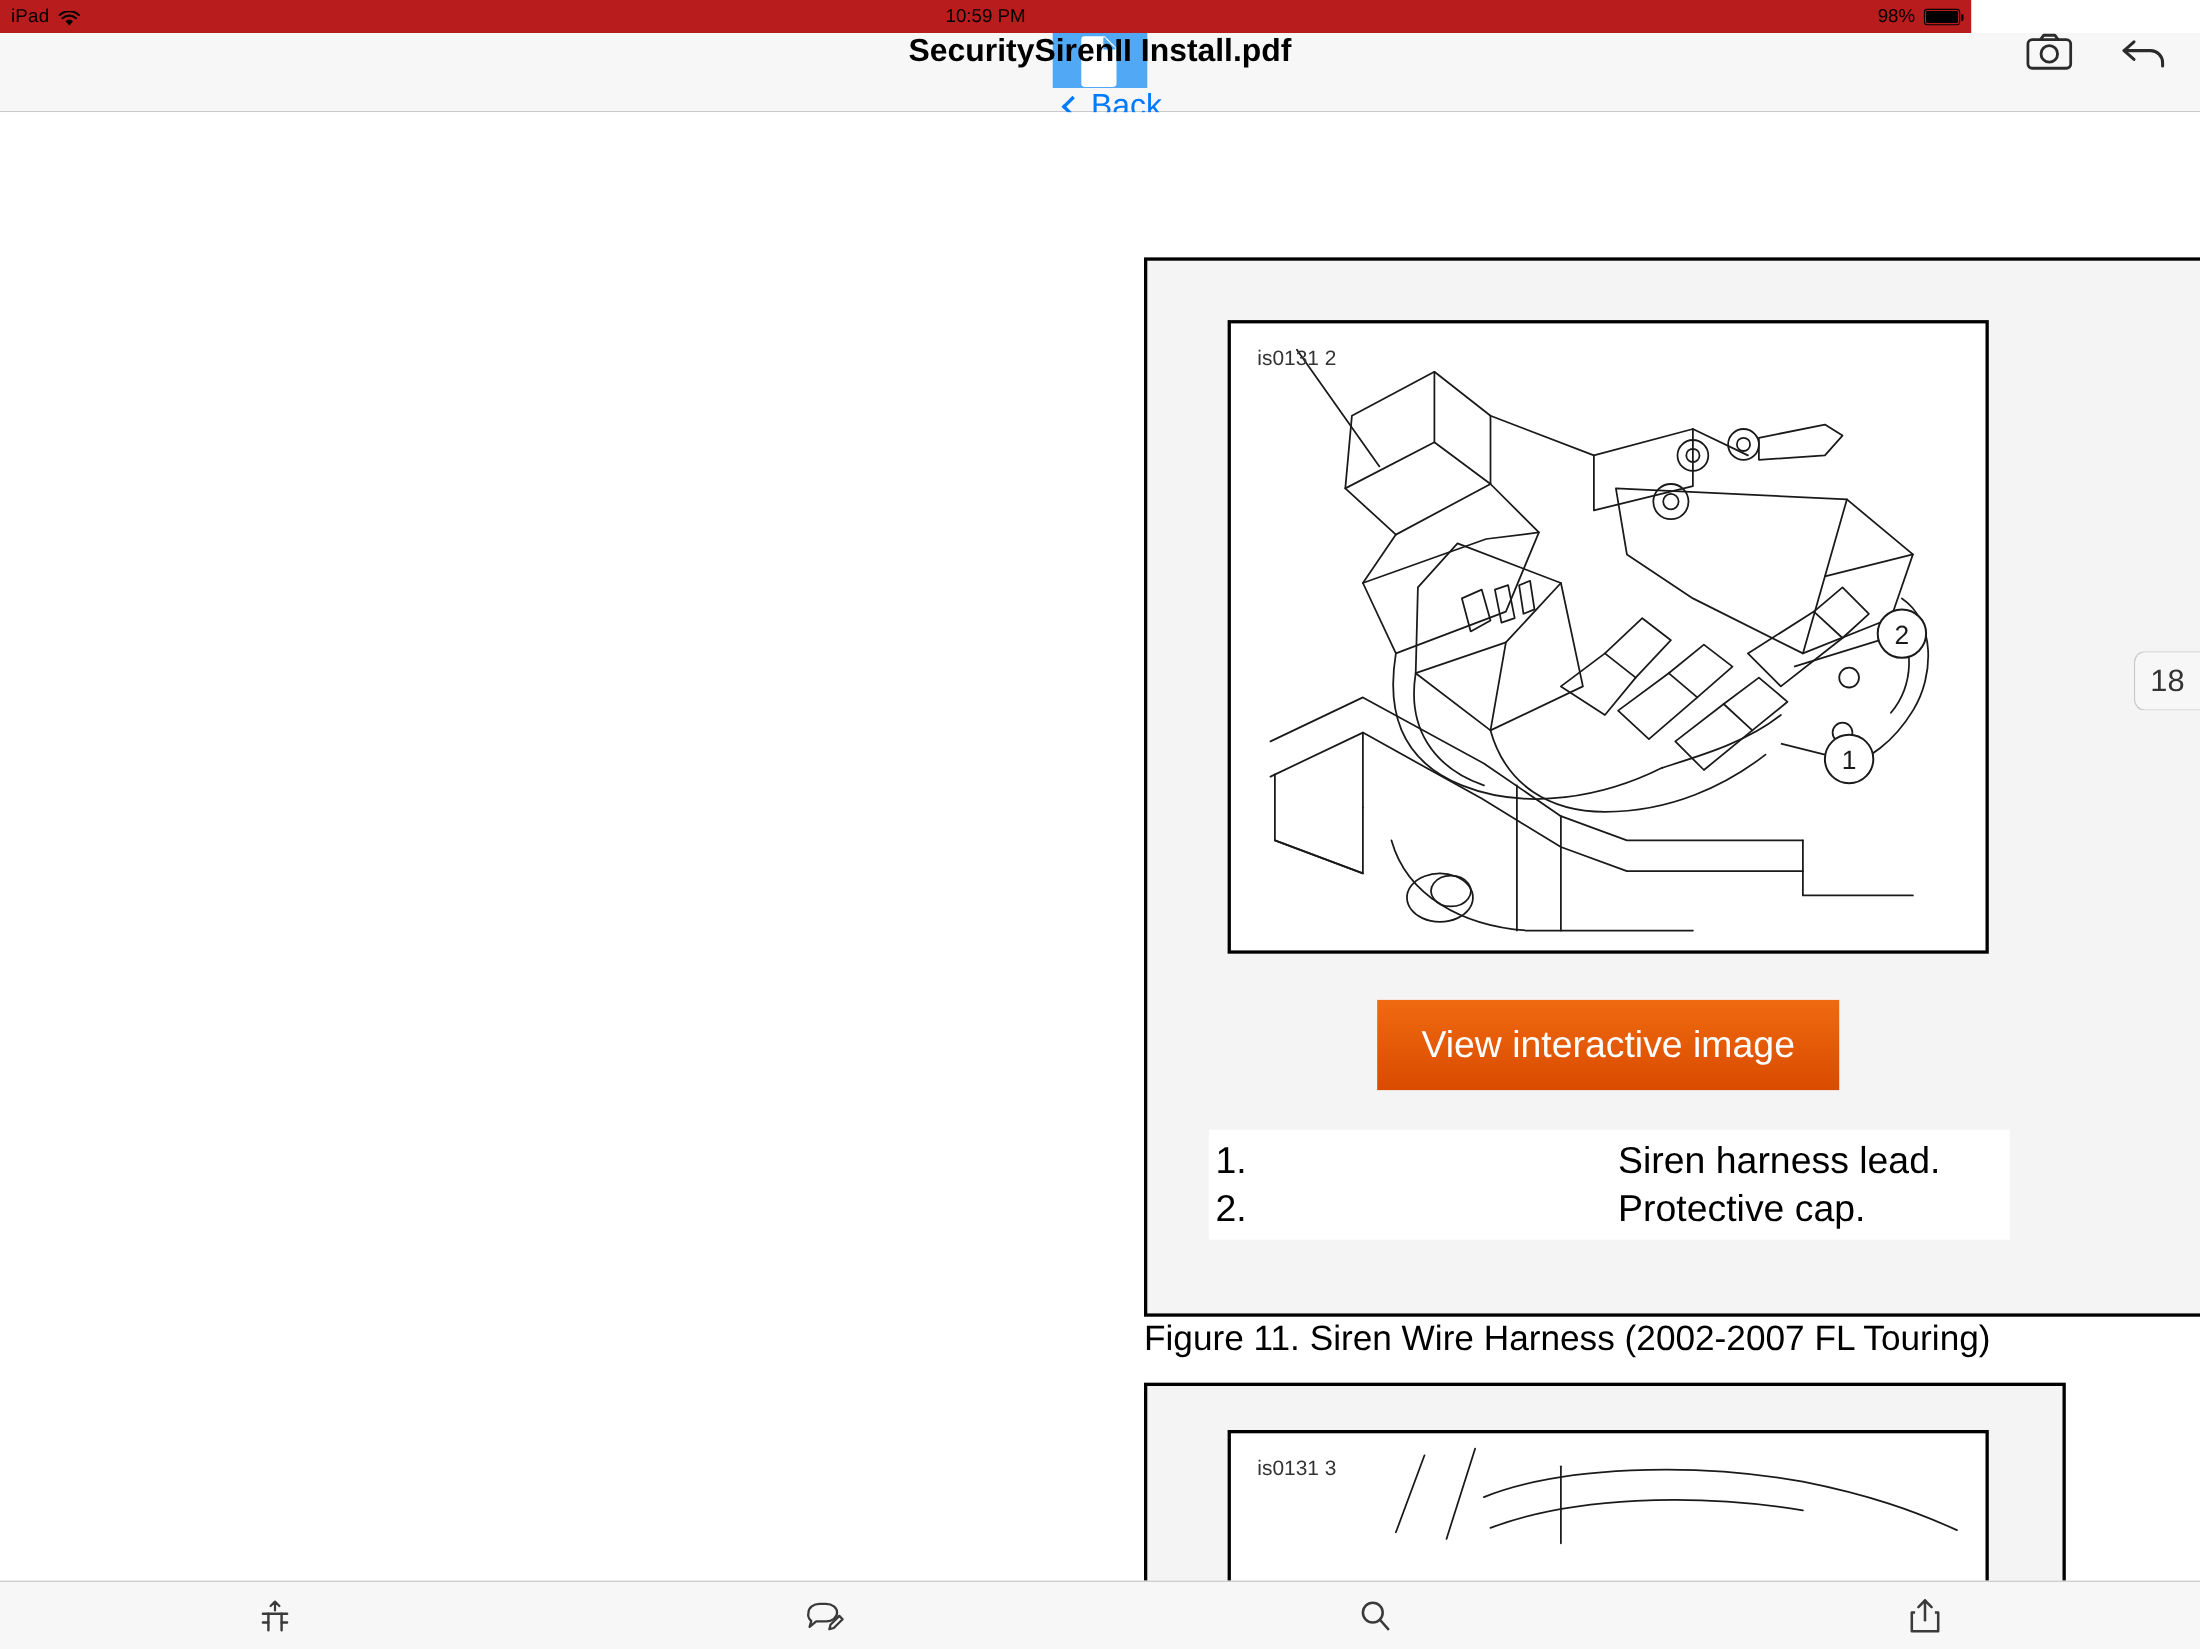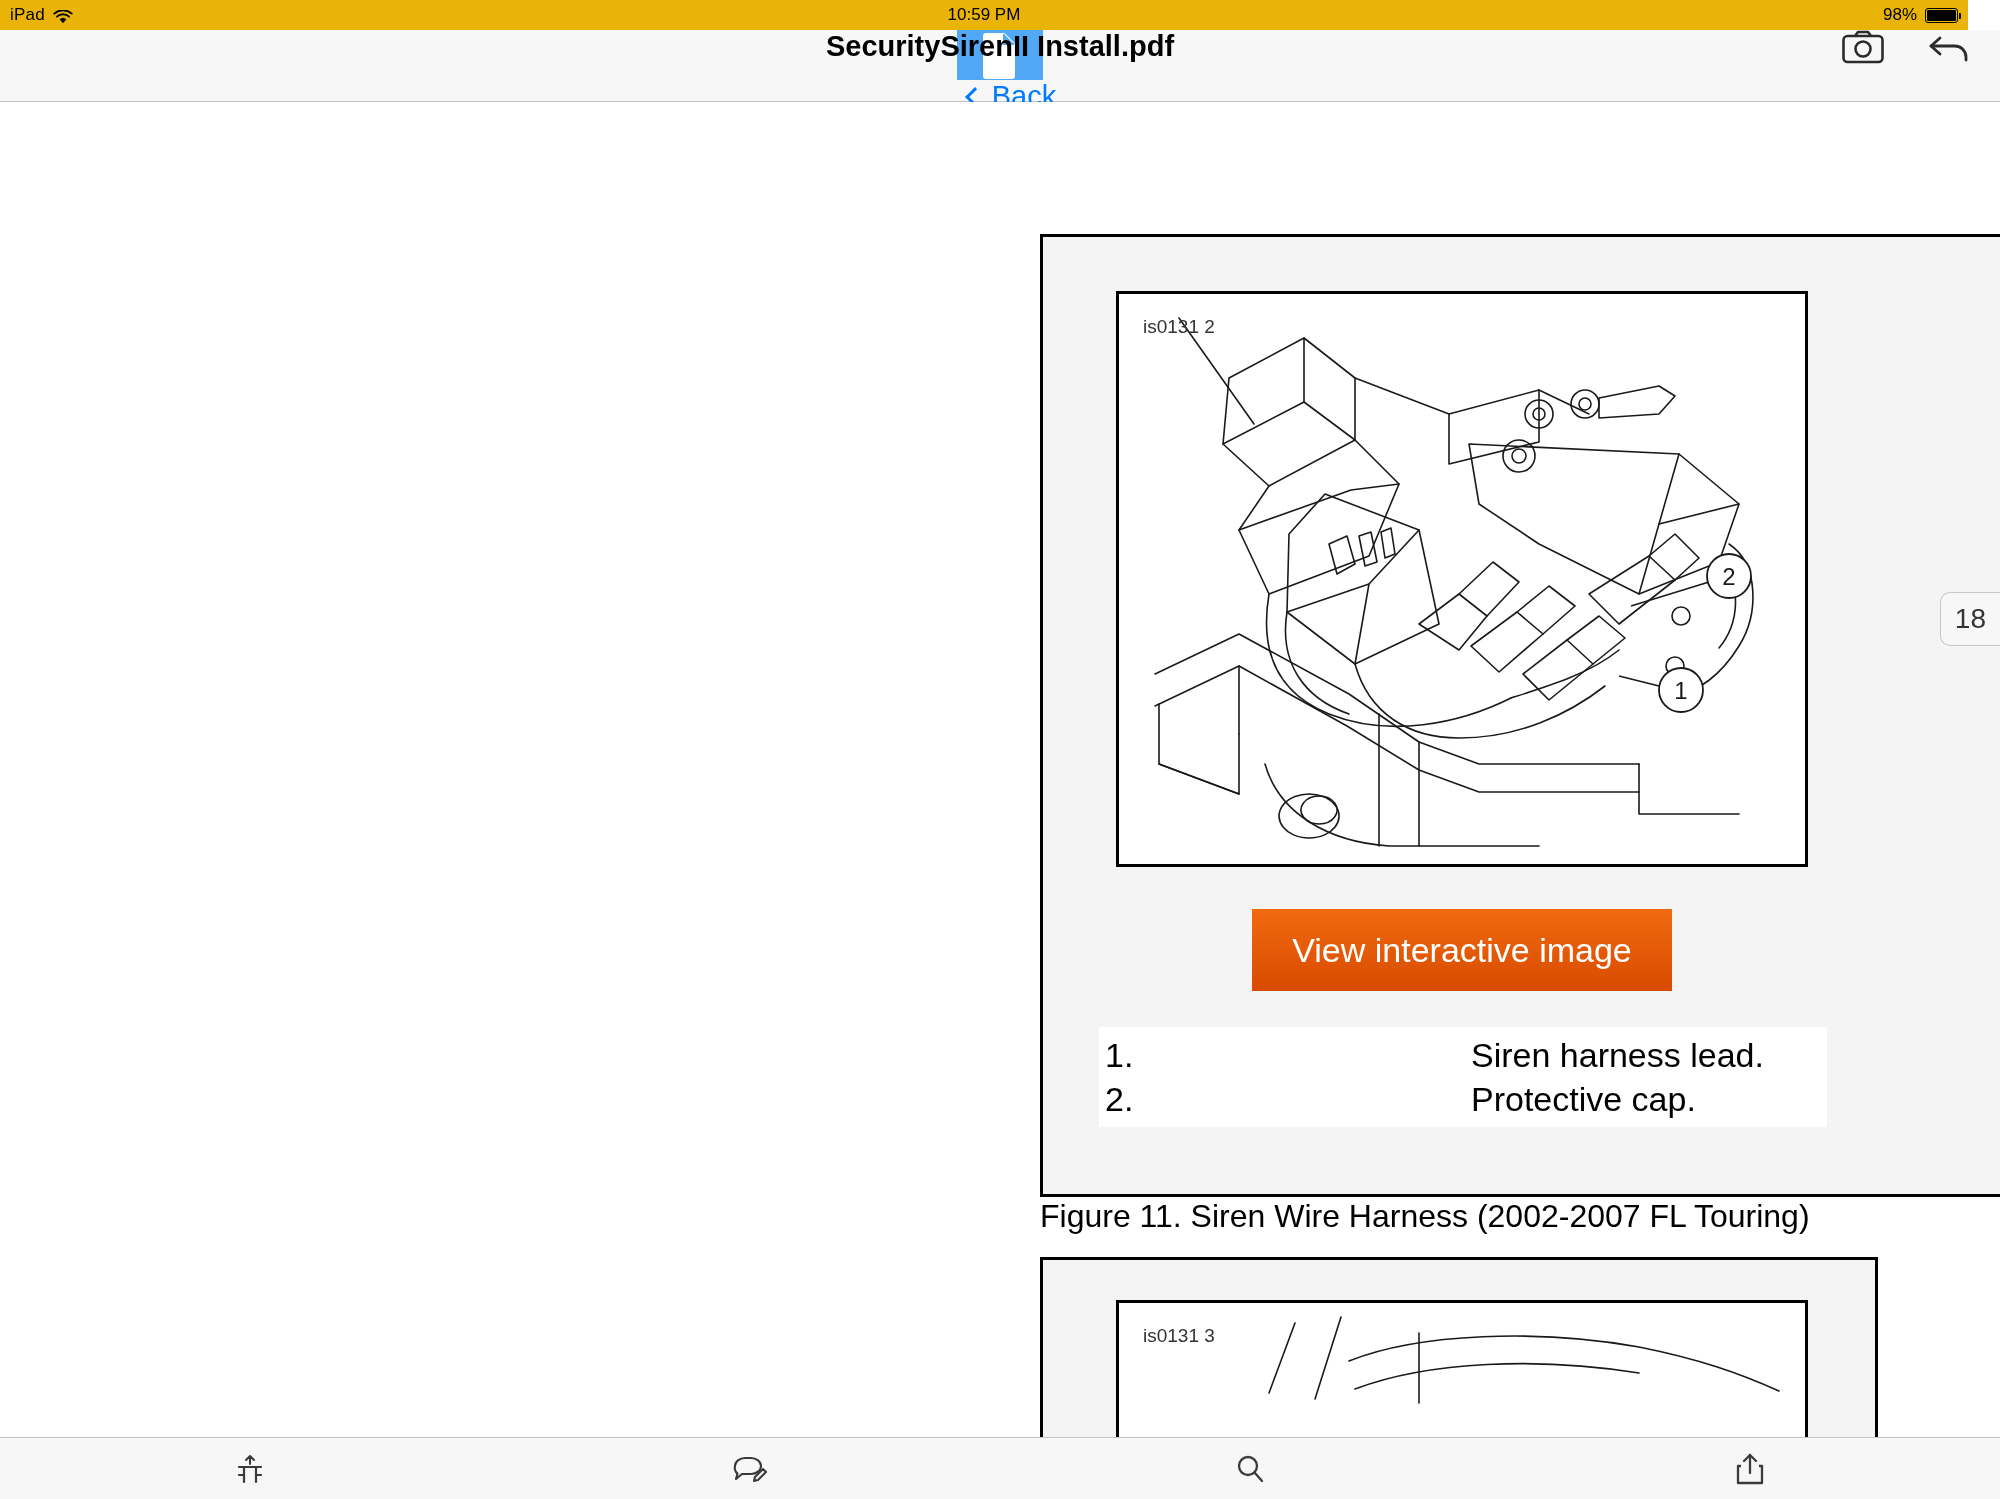--- a/index.html
+++ b/index.html
@@ -9,23 +9,23 @@
     overflow: hidden;
     background: #ffffff;
     font-family: "Liberation Sans", sans-serif;
     -webkit-font-smoothing: antialiased;
   }
 
   
   .status-bar {
     position: absolute;
     top: 0; left: 0;
-    width: 1968px;
+    width: 1792px;
     height: 30px;
-    background: #eab308;
+    background: #b91c1c;
     display: flex;
     align-items: center;
     font-size: 17px;
     color: #000;
   }
   .status-left {
     position: absolute;
     left: 10px;
     display: flex;
     align-items: center;

